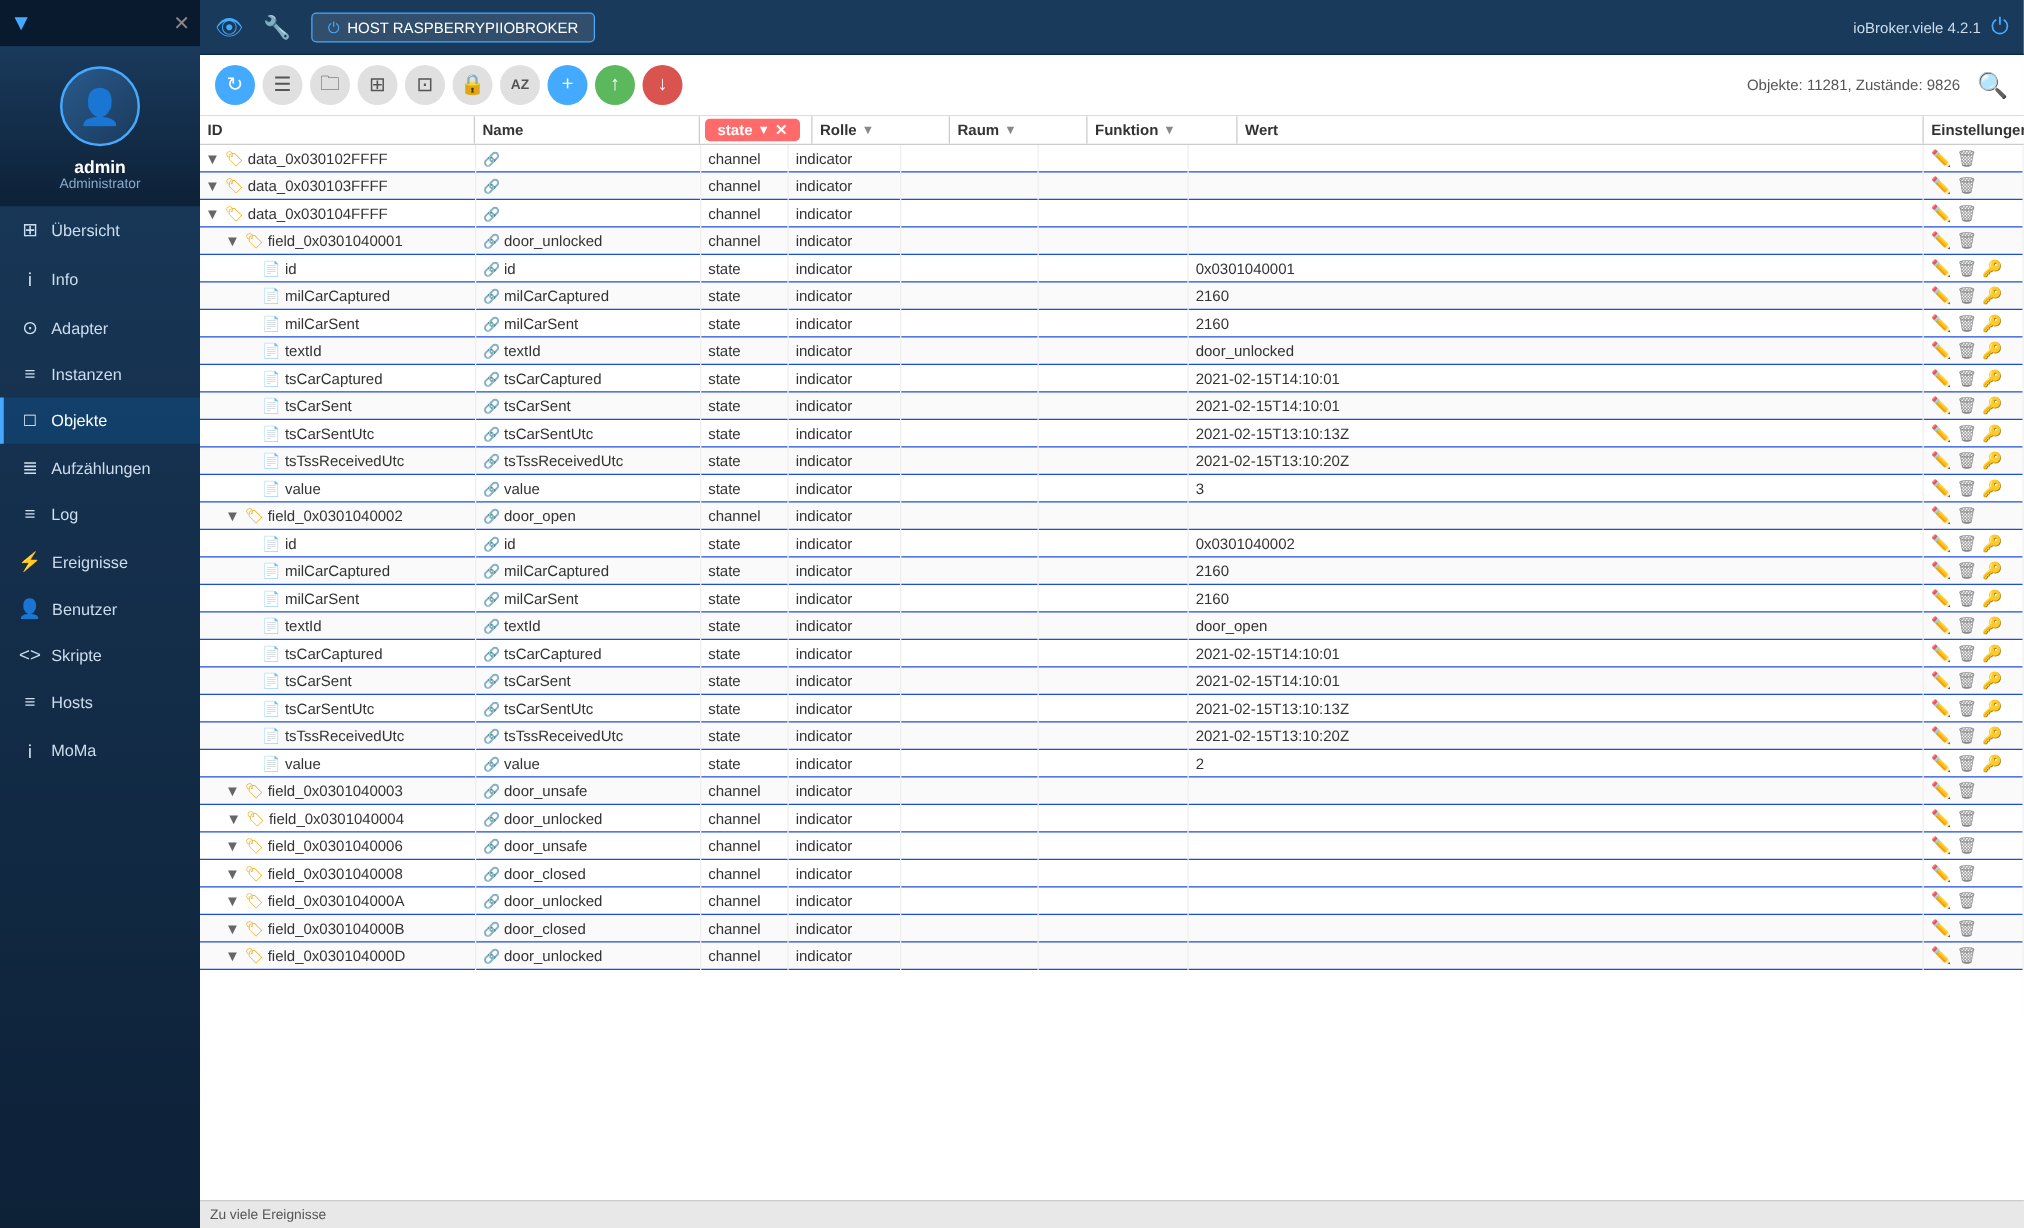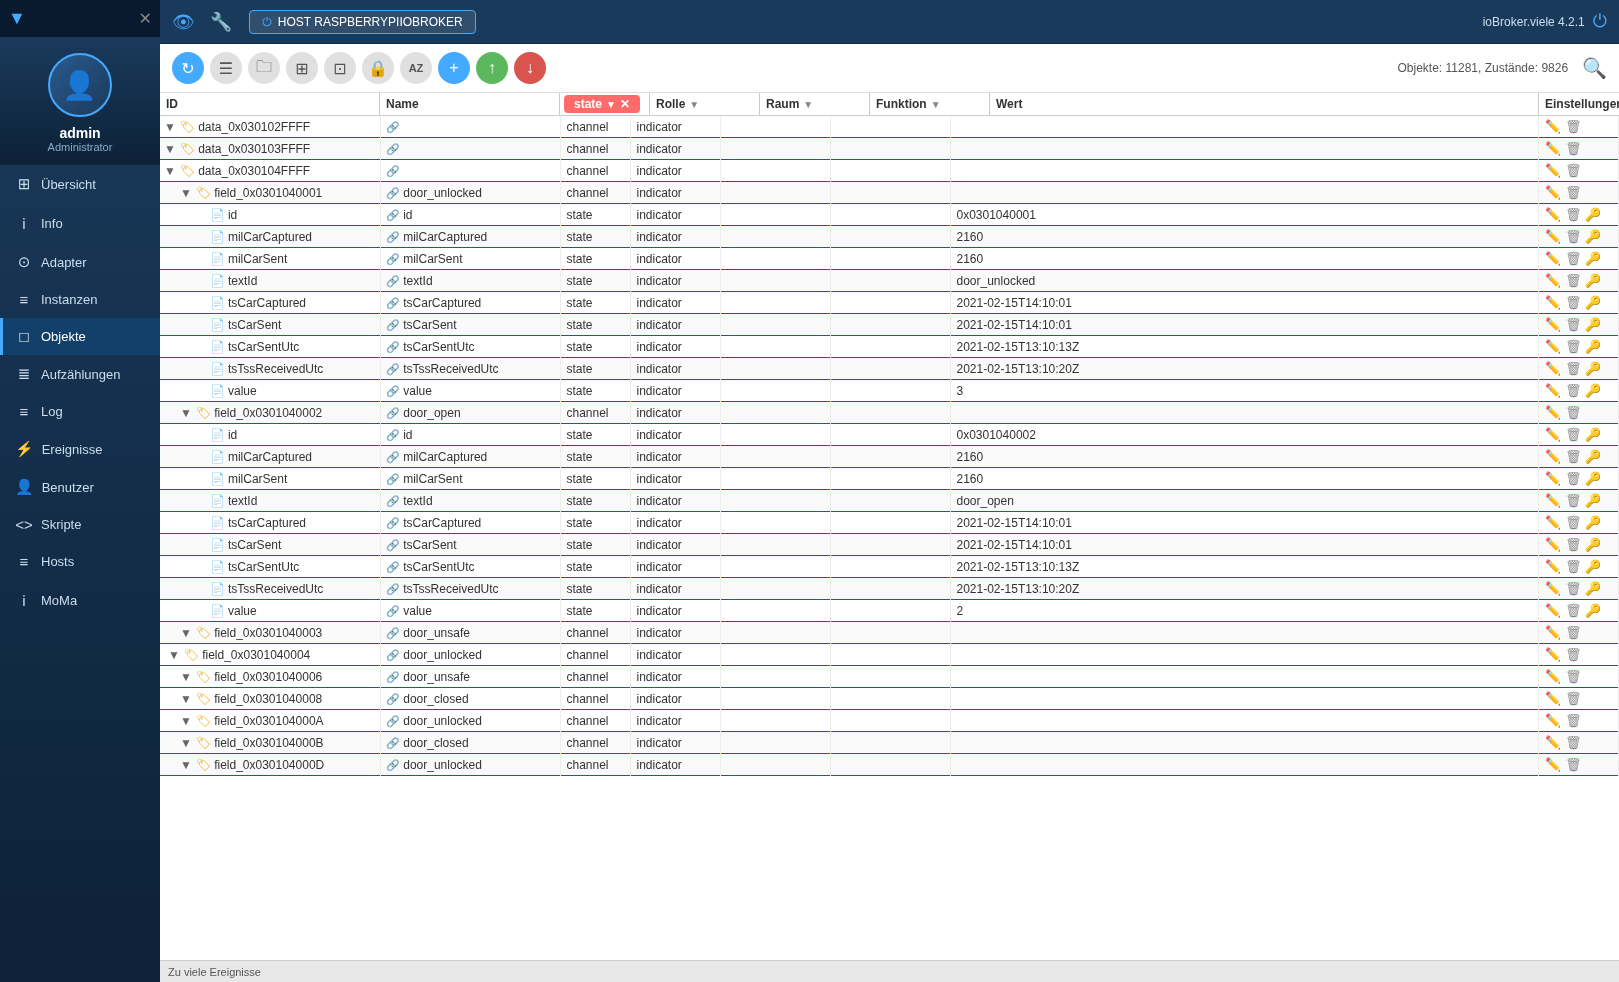--- a/index.html
+++ b/index.html
@@ -608,21 +608,21 @@
             <td style="width: 120px;"></td>
             <td style="flex: 1 1 0%;"></td>
             <td style="width: 80px;">
               <div class="action-icons">
                 <span class="act-icon" title="Edit">✏️</span>
                 <span class="act-icon" title="Delete">🗑</span>
               </div>
             </td>
           </tr>
           <tr style="background: rgb(255, 255, 255);">
-            <td style="width: 220px; padding-left: 8px;"><span class="expand-btn">▼</span><span class="folder-icon">🏷</span><span>field_0x0301040004</span></td>
+            <td style="width: 220px; padding-left: 21px;"><span class="expand-btn">▼</span><span class="folder-icon">🏷</span><span>field_0x0301040004</span></td>
             <td style="width: 180px;"><span class="link-icon">🔗</span><span>door_unlocked</span></td>
             <td style="width: 70px;">channel</td>
             <td style="width: 90px;">indicator</td>
             <td style="width: 110px;"></td>
             <td style="width: 120px;"></td>
             <td style="flex: 1 1 0%;"></td>
             <td style="width: 80px;">
               <div class="action-icons">
                 <span class="act-icon" title="Edit">✏️</span>
                 <span class="act-icon" title="Delete">🗑</span>

